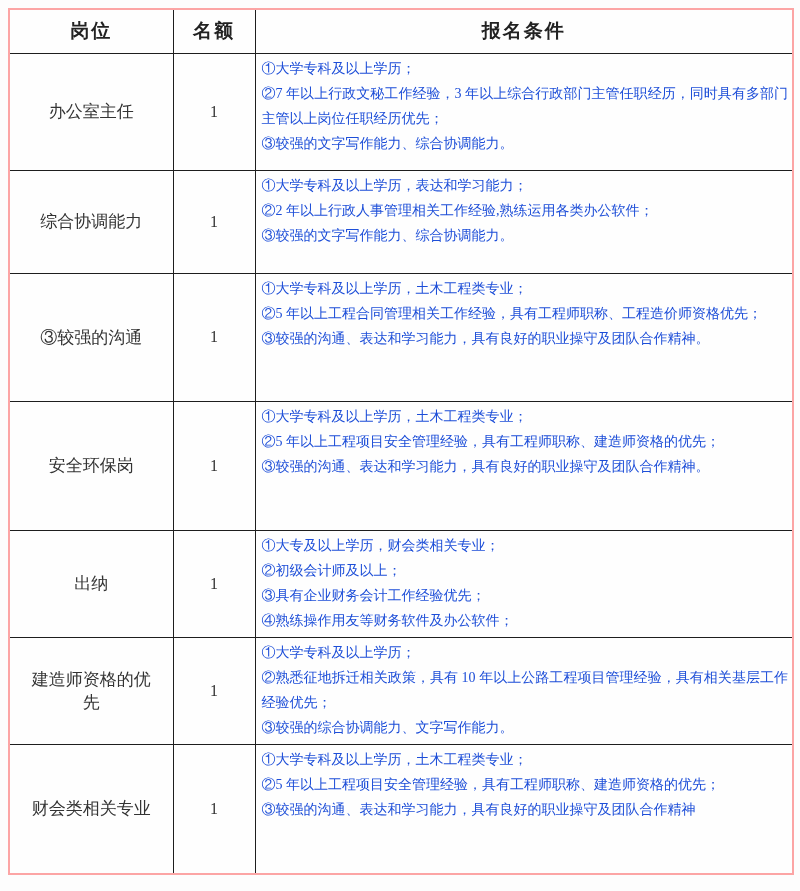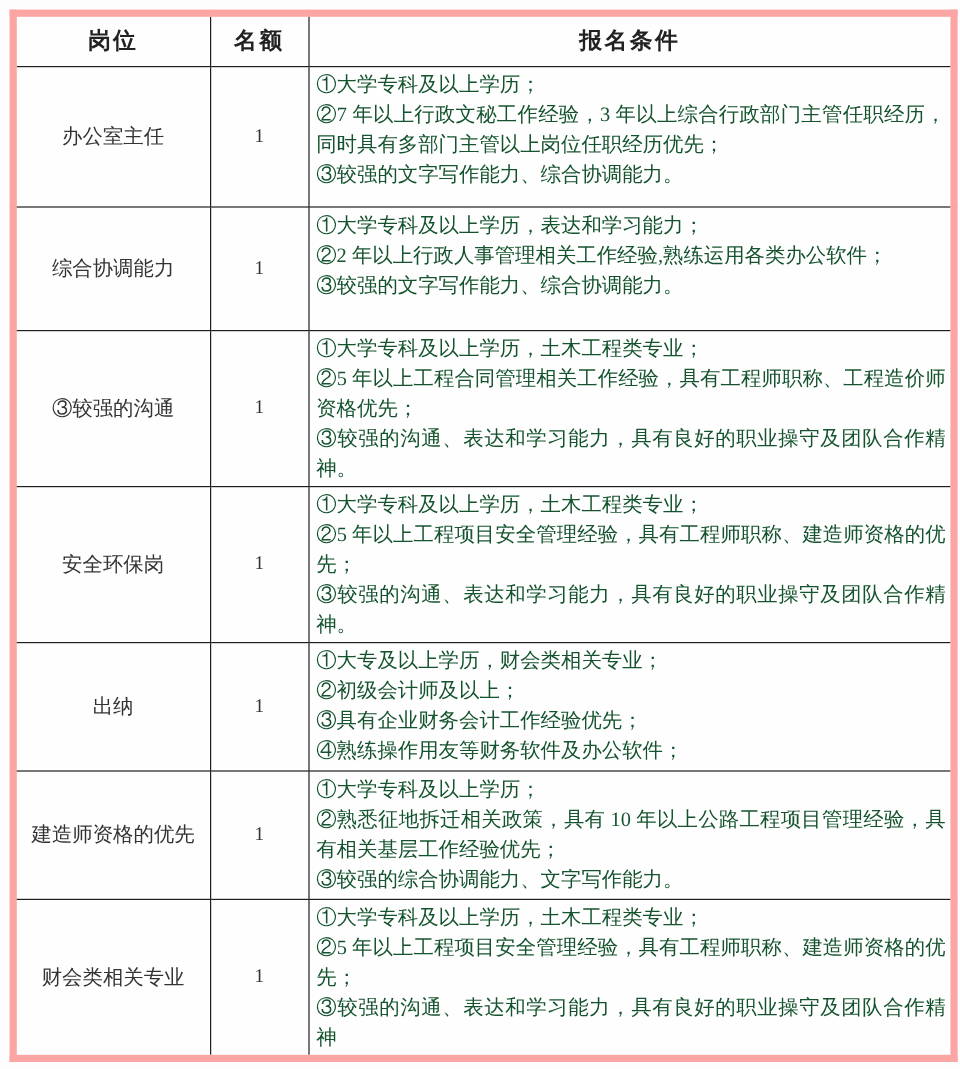--- a/index.html
+++ b/index.html
@@ -26,53 +26,53 @@
   table.recruit col.c-quota { width: 82px; }
   table.recruit col.c-cond { width: 538px; }
 
   table.recruit th,
   table.recruit td {
     border: 1px solid #1e1e1e;
     box-sizing: border-box;
     overflow: hidden;
   }
   table.recruit {
-    border: 6px solid #fca5a5;
+    border: 2px solid #fca5a5;
   }
   thead th {
     border-bottom: 2px solid #161616;
     height: 44px;
     font-size: 19px;
     font-weight: bold;
     text-align: center;
     vertical-align: middle;
     letter-spacing: 2px;
     color: #222;
   }
   td.pos {
     text-align: center;
     vertical-align: middle;
     font-size: 17px;
     color: #333;
-    padding: 0 4px;
+    padding: 0 16px;
   }
   td.quota {
     text-align: center;
     vertical-align: middle;
     font-size: 16px;
     color: #333;
   }
   td.cond {
     vertical-align: top;
-    font-size: 17px;
+    font-size: 14px;
     line-height: 25px;
     padding: 2px 4px 2px 6px;
     white-space: pre-line;
     text-align: justify;
-    color: #14532d;
+    color: #1d4ed8;
   }
   tr.r0 { height: 117px; }
   tr.r1 { height: 103px; }
   tr.r2 { height: 128px; }
   tr.r3 { height: 129px; }
   tr.r4 { height: 107px; }
   tr.r5 { height: 107px; }
   tr.r6 { height: 130px; }
 </style>
 </head>

